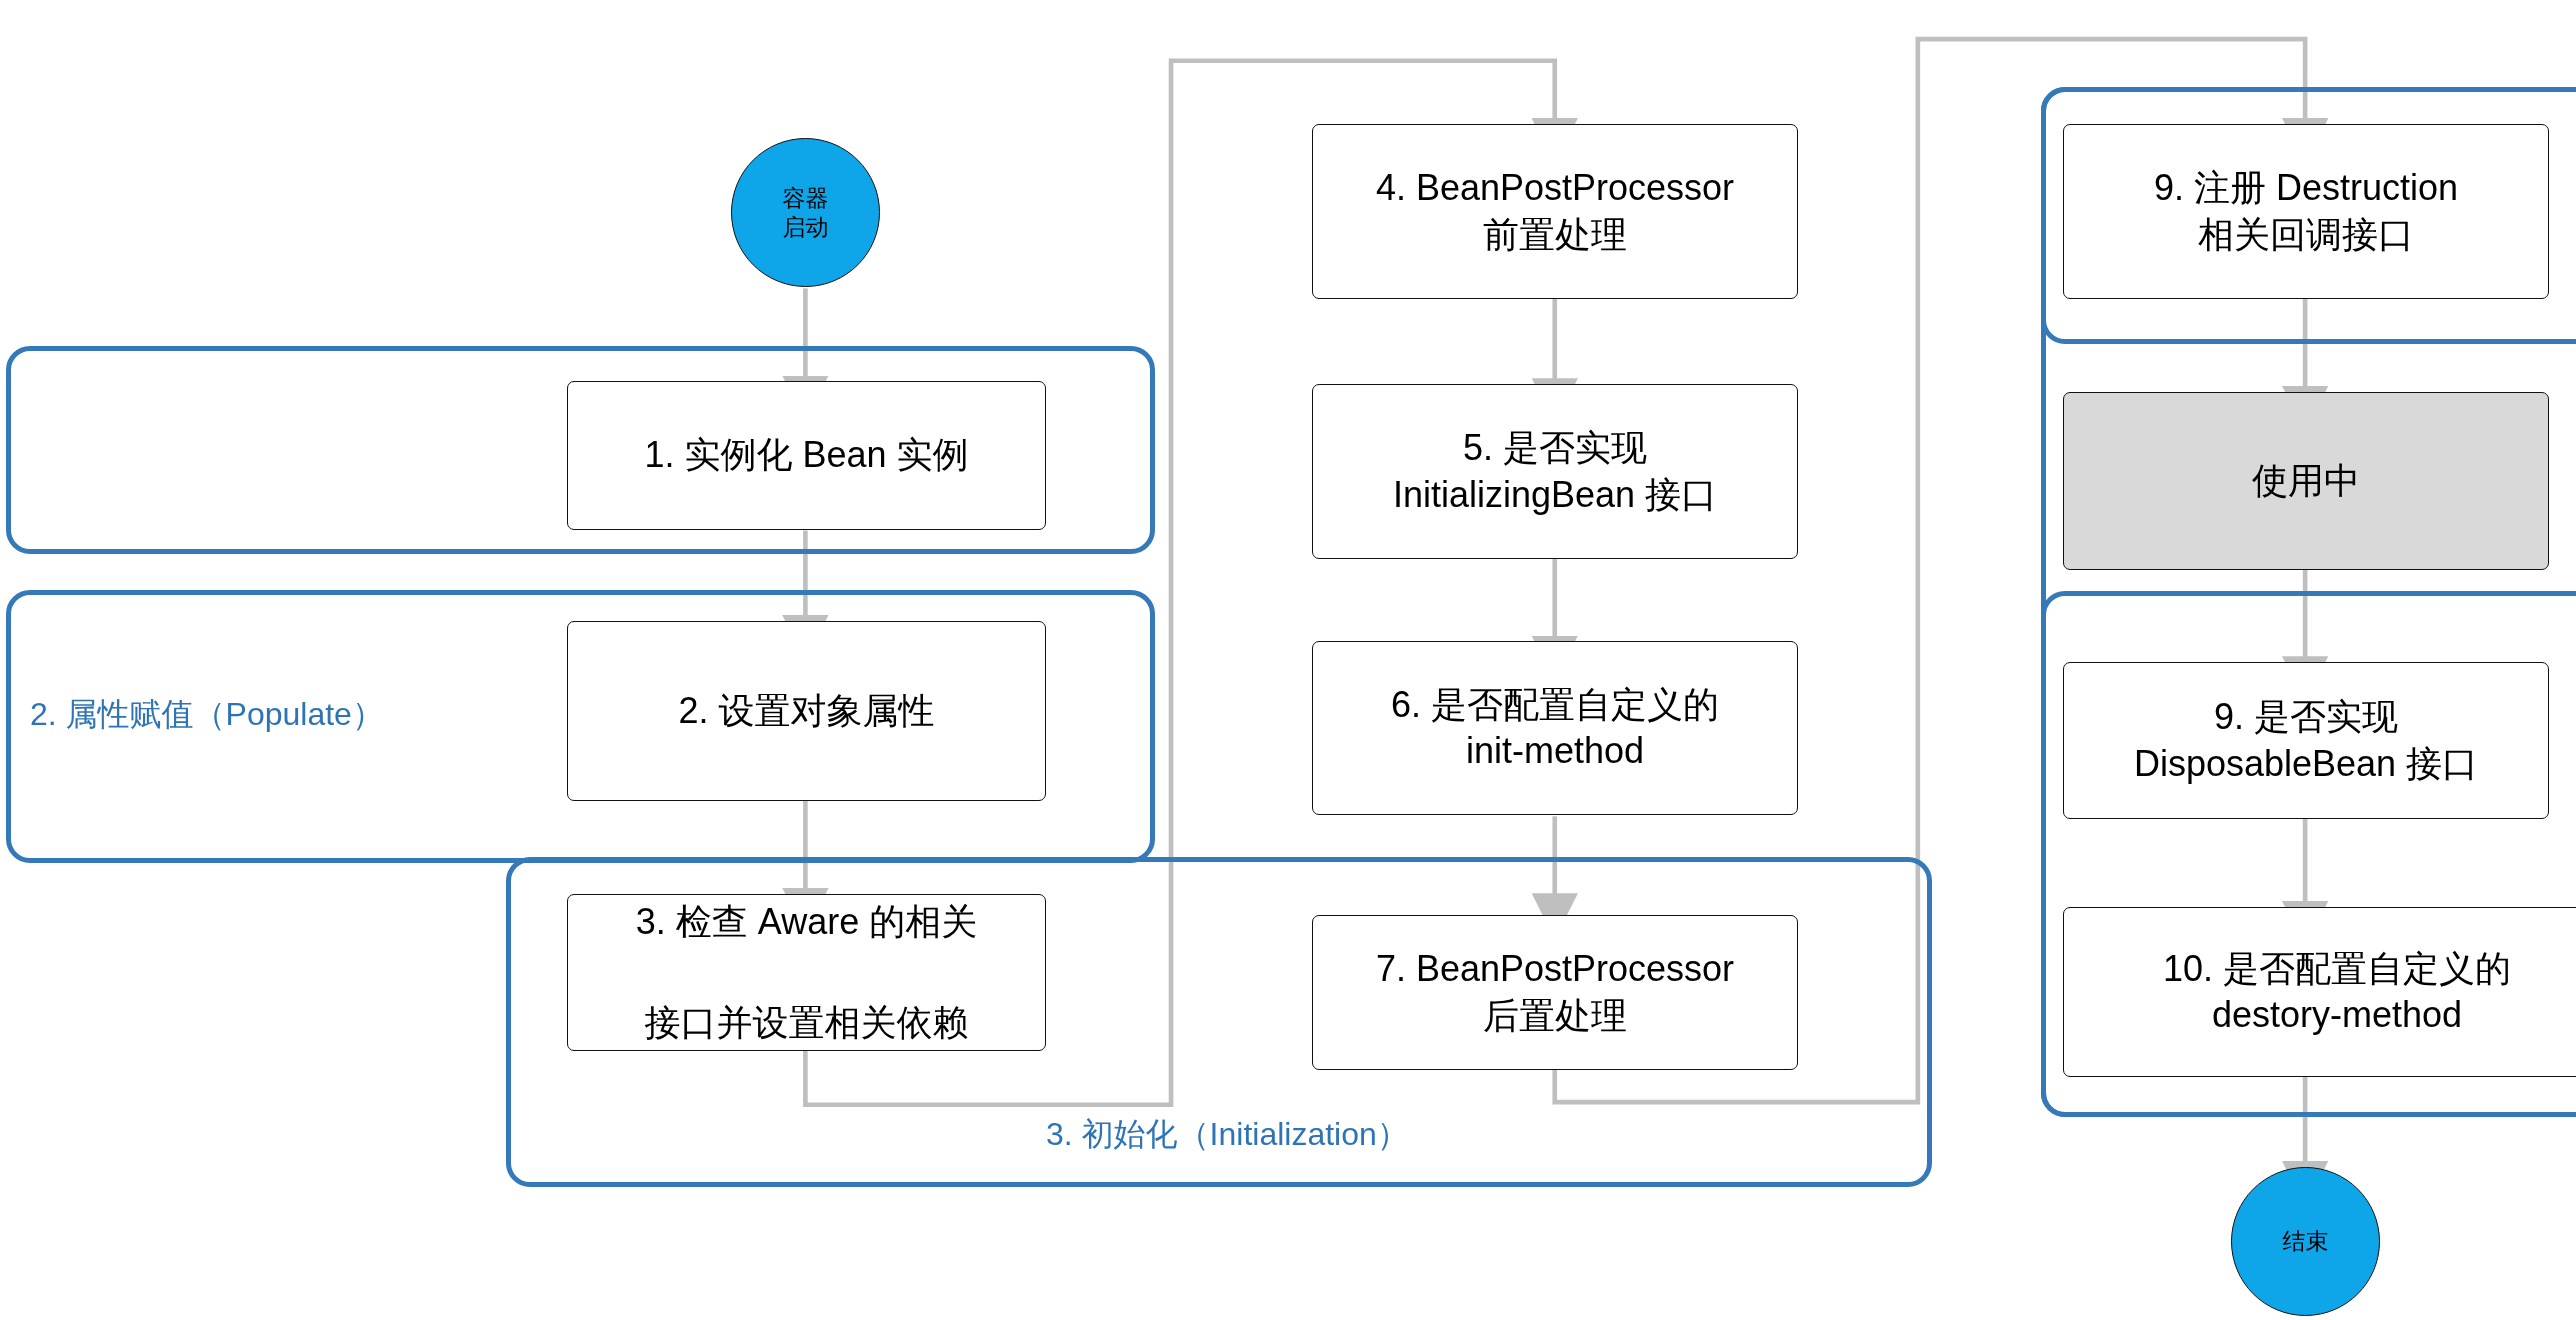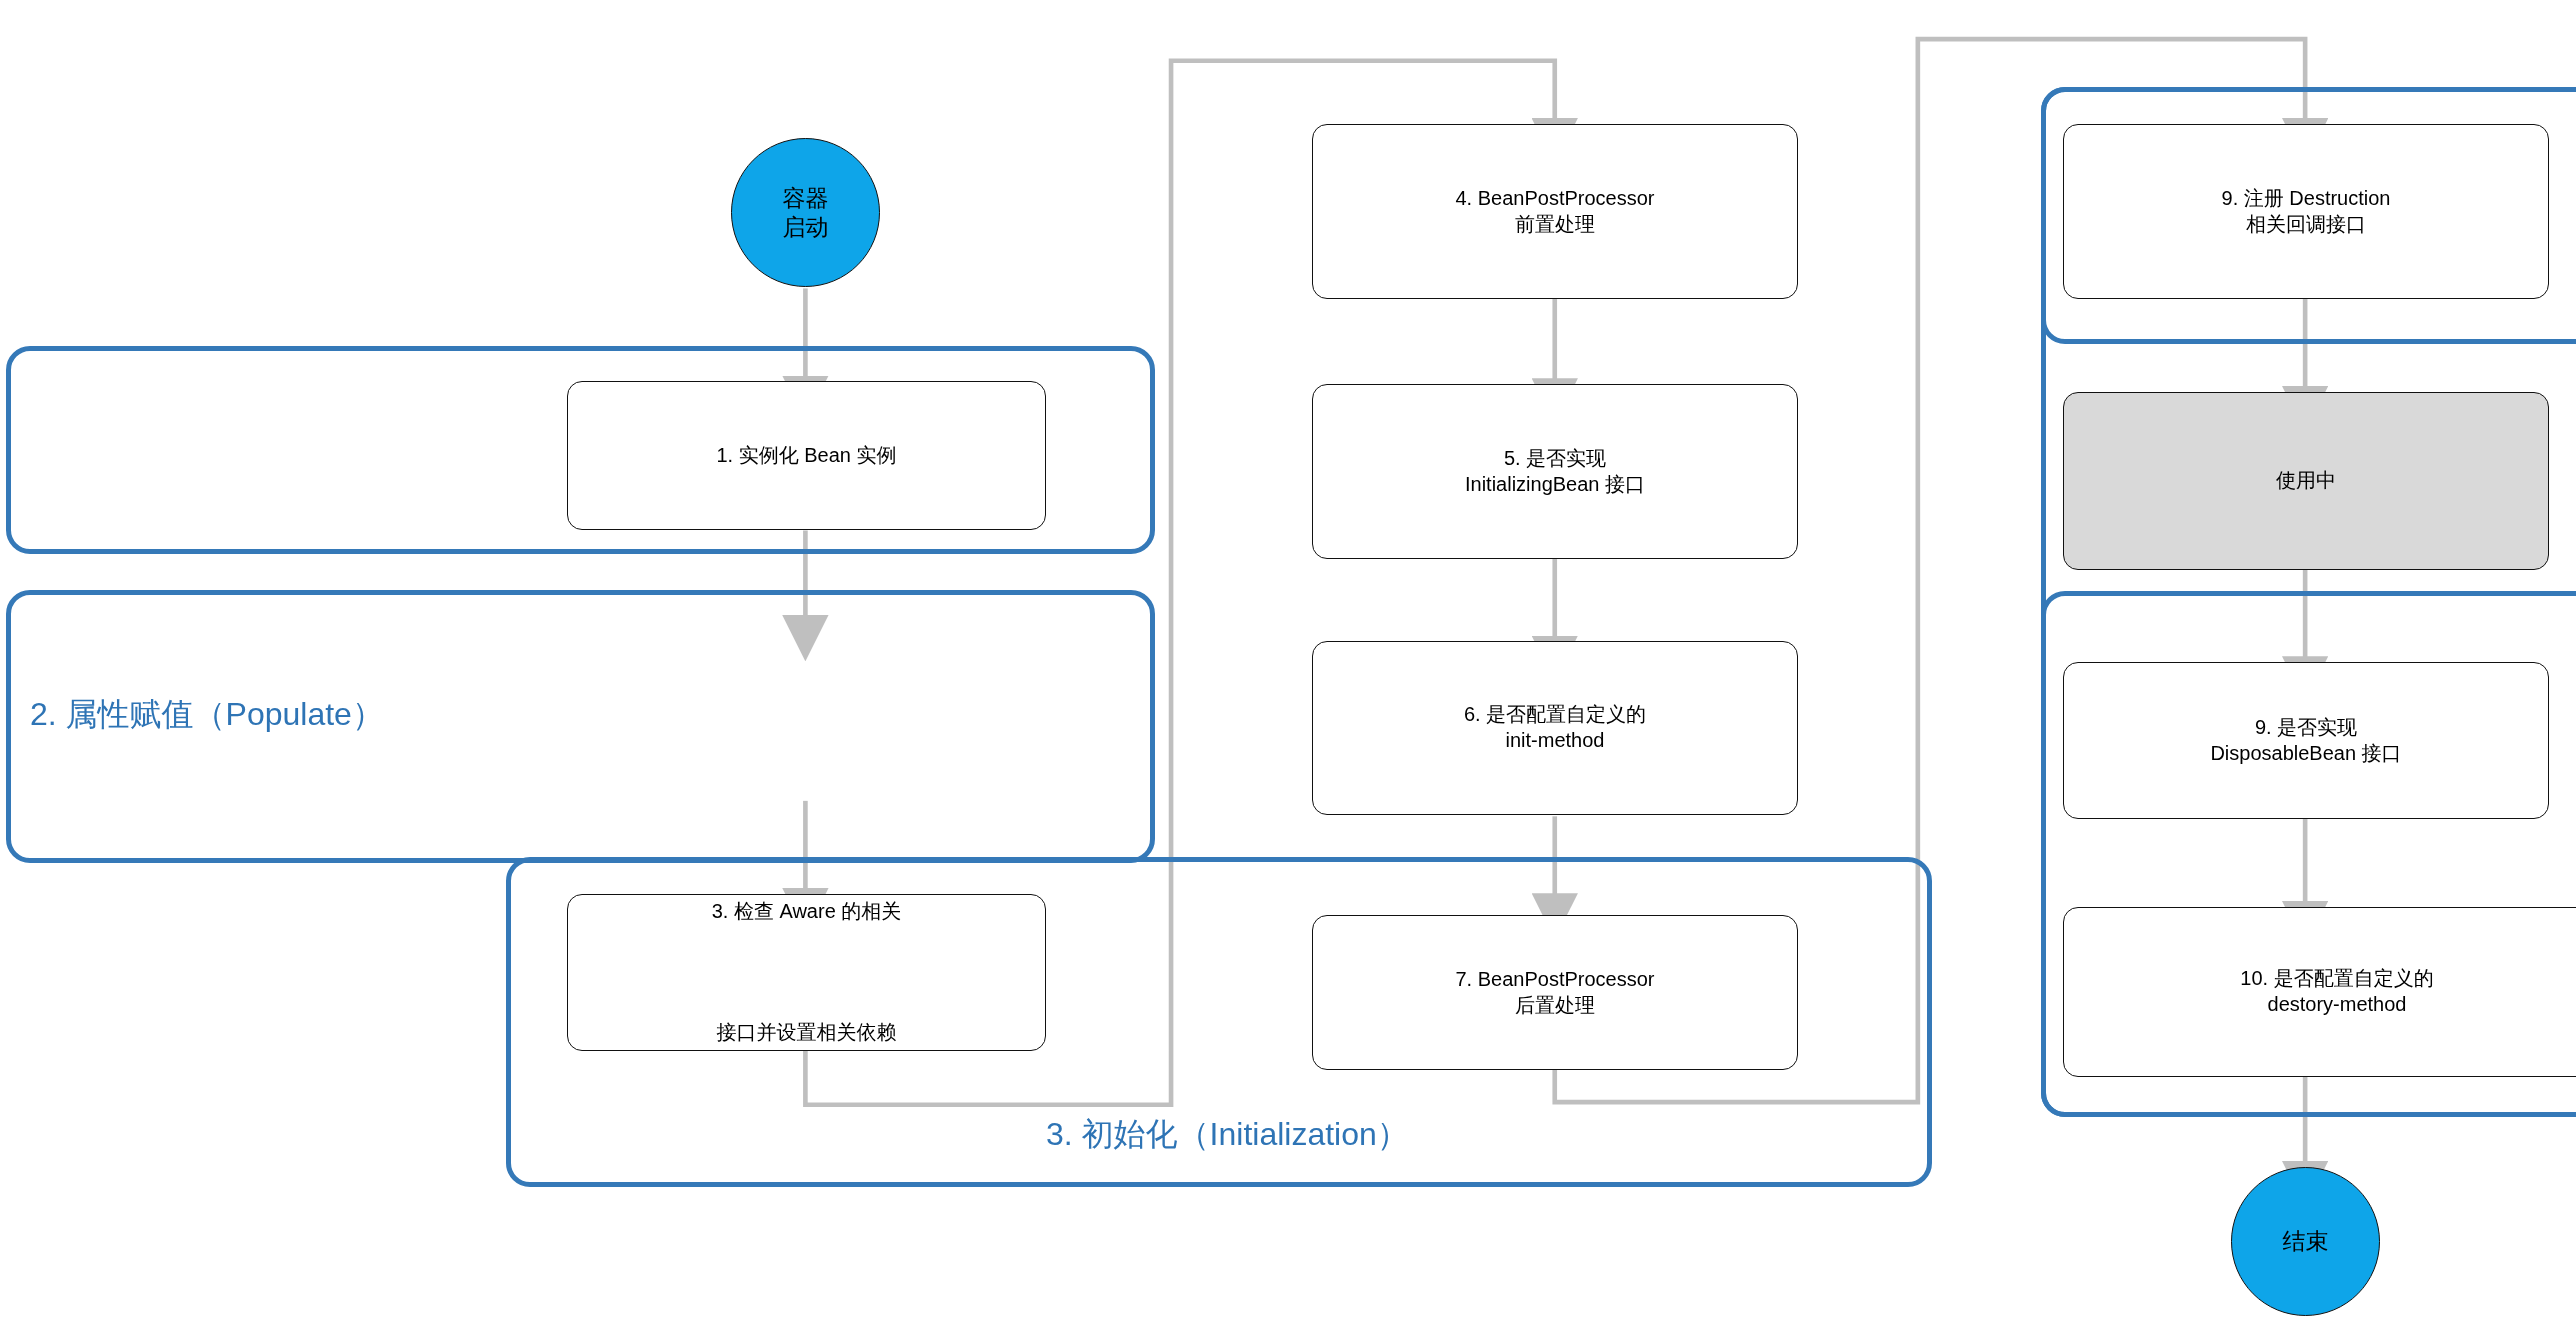--- a/index.html
+++ b/index.html
@@ -5,23 +5,23 @@
   html,body{margin:0;padding:0;background:#ffffff;}
   body{font-family:"Liberation Sans","DejaVu Sans",sans-serif;}
   #stage{position:relative;width:3075px;height:1320px;background:#fff;overflow:hidden;}
   svg.layer{position:absolute;left:0;top:0;width:3075px;height:1320px;pointer-events:none;}
 
   
   .phase{position:absolute;border:5.2px solid #3579B8;border-radius:24px;background:transparent;box-sizing:border-box;}
   .phase-label{position:absolute;color:#2E74B5;font-size:32px;white-space:nowrap;letter-spacing:0px;}
 
   
-  .node{position:absolute;box-sizing:border-box;border:1.5px solid #111;border-radius:15px;background:#fff;
+  .node{position:absolute;box-sizing:border-box;border:1.5px solid #111;border-radius:7px;background:#fff;
         display:flex;align-items:center;justify-content:center;text-align:center;color:#000;
-        font-size:20px;line-height:1.28;padding:4.1px 8.2px;}
+        font-size:36px;line-height:1.28;padding:4.1px 8.2px;}
   .node.gray{background:#D9D9D9;text-align:center;}
   .node .txt{display:block;}
 
   
   .circle{position:absolute;border:1.5px solid #111;border-radius:50%;background:#0ea5e9;
           display:flex;align-items:center;justify-content:center;text-align:center;
           font-size:23px;line-height:1.25;color:#000;box-sizing:border-box;}
 </style>
 </head>
 <body>
@@ -78,20 +78,23 @@
     <span>启动</span>
   </div>
   <div class="circle" style="left:2231px; top:1167px; width:149px; height:149px;">
     <span>结束</span>
   </div>
 
   <div class="node" style="left:567px; top:381px; width:479px; height:149px; flex-direction:column;">
     <span class="txt">1. 实例化 Bean 实例</span>
   </div>
 
+  <div class="node" style="left:567px; top:621px; width:479px; height:180px; flex-direction:column;">
+    <span class="txt">2. 设置对象属性</span>
+  </div>
 
   <div class="node" style="left:567px; top:894px; width:479px; height:157px; flex-direction:column;justify-content:space-between;">
     <span class="txt">3. 检查 Aware 的相关</span>
     <span class="txt">接口并设置相关依赖</span>
   </div>
 
   <div class="node" style="left:1312px; top:124px; width:486px; height:175px; flex-direction:column;">
     <span class="txt">4. BeanPostProcessor</span>
     <span class="txt">前置处理</span>
   </div>

